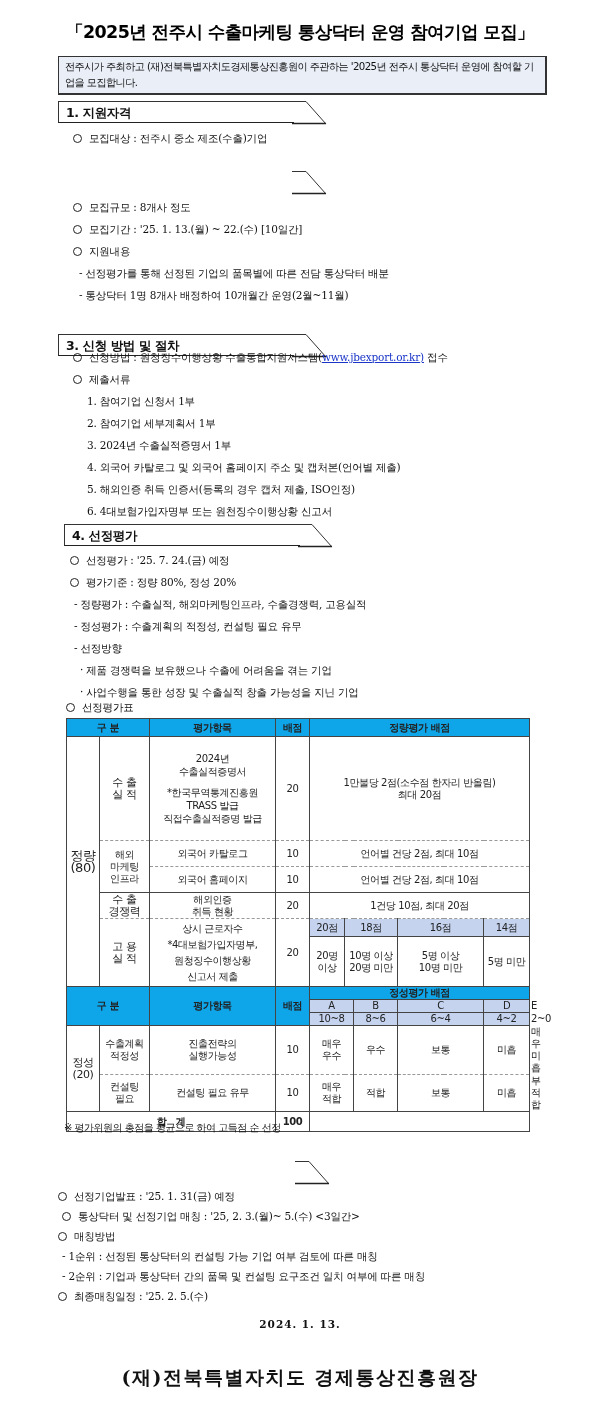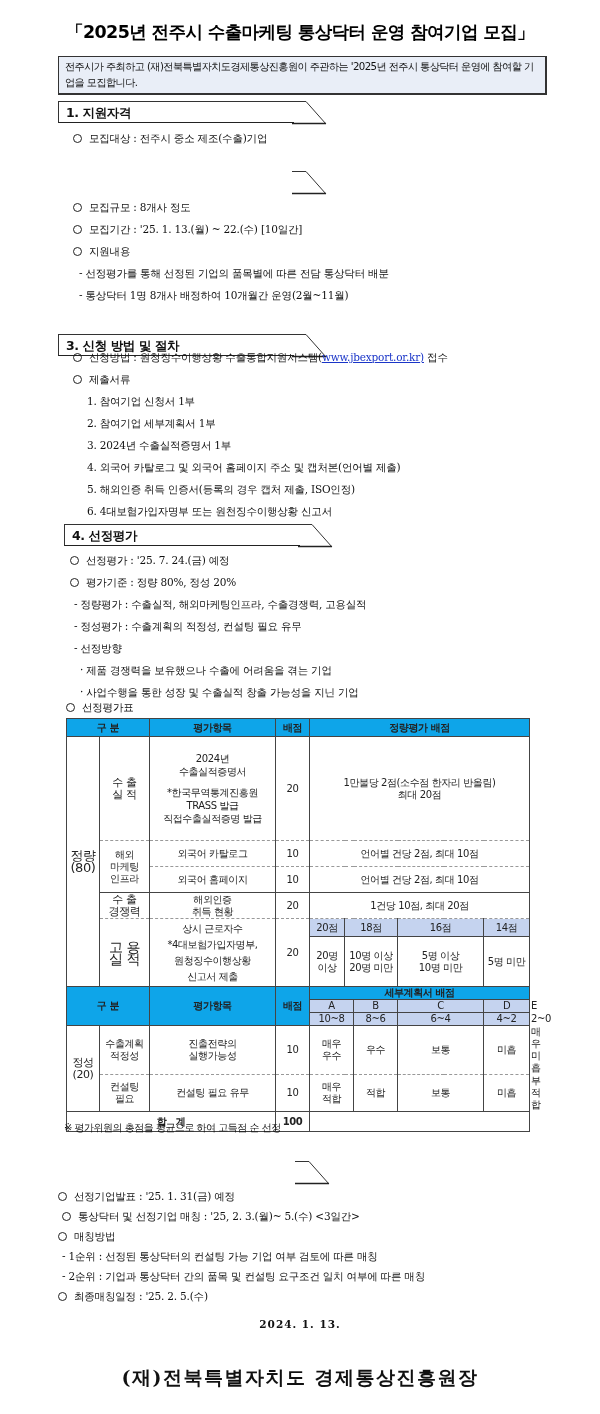--- a/index.html
+++ b/index.html
@@ -176,21 +176,21 @@
   </tr>
   <tr style="height:26px">
     <td class="dash-b" style="white-space:pre-line;font-size:11px">수 출
 경쟁력</td>
     <td class="dash-b" style="white-space:pre-line">해외인증
 취득 현황</td>
     <td class="dash-b">20</td>
     <td class="dash-b" colspan="6">1건당 10점, 최대 20점</td>
   </tr>
   <tr style="height:18px">
-    <td rowspan="2" class="dash-t" style="white-space:pre-line;font-size:14px">고 용
+    <td rowspan="2" class="dash-t" style="white-space:pre-line;font-size:11px">고 용
 실 적</td>
     <td rowspan="2" class="dash-t" style="line-height:16px">
       <div>상시 근로자수</div>
       <div>*4대보험가입자명부,</div>
       <div>원청징수이행상황</div>
       <div>신고서 제출</div>
     </td>
     <td rowspan="2" class="dash-t">20</td>
     <td class="hd2 dash-t">20점</td>
     <td class="hd2 dash-t" colspan="2">18점</td>
@@ -204,21 +204,21 @@
 20명 미만</td>
     <td colspan="2" style="white-space:pre-line">5명 이상
 10명 미만</td>
     <td style="white-space:pre-line">5명 미만</td>
   </tr>
 
   <tr style="height:13px">
     <td class="hd" colspan="2" rowspan="3">구 분</td>
     <td class="hd" rowspan="3">평가항목</td>
     <td class="hd" rowspan="3">배점</td>
-    <td class="hd" colspan="6">세부계획서 배점</td>
+    <td class="hd" colspan="6">정성평가 배점</td>
   </tr>
   <tr style="height:12px">
     <td class="hd2" colspan="2">A</td>
     <td class="hd2">B</td>
     <td class="hd2" colspan="2">C</td>
     <td class="hd2">D</td>
     <td class="hd2">E</td>
   </tr>
   <tr style="height:13px">
     <td class="hd2" colspan="2">10~8</td>

